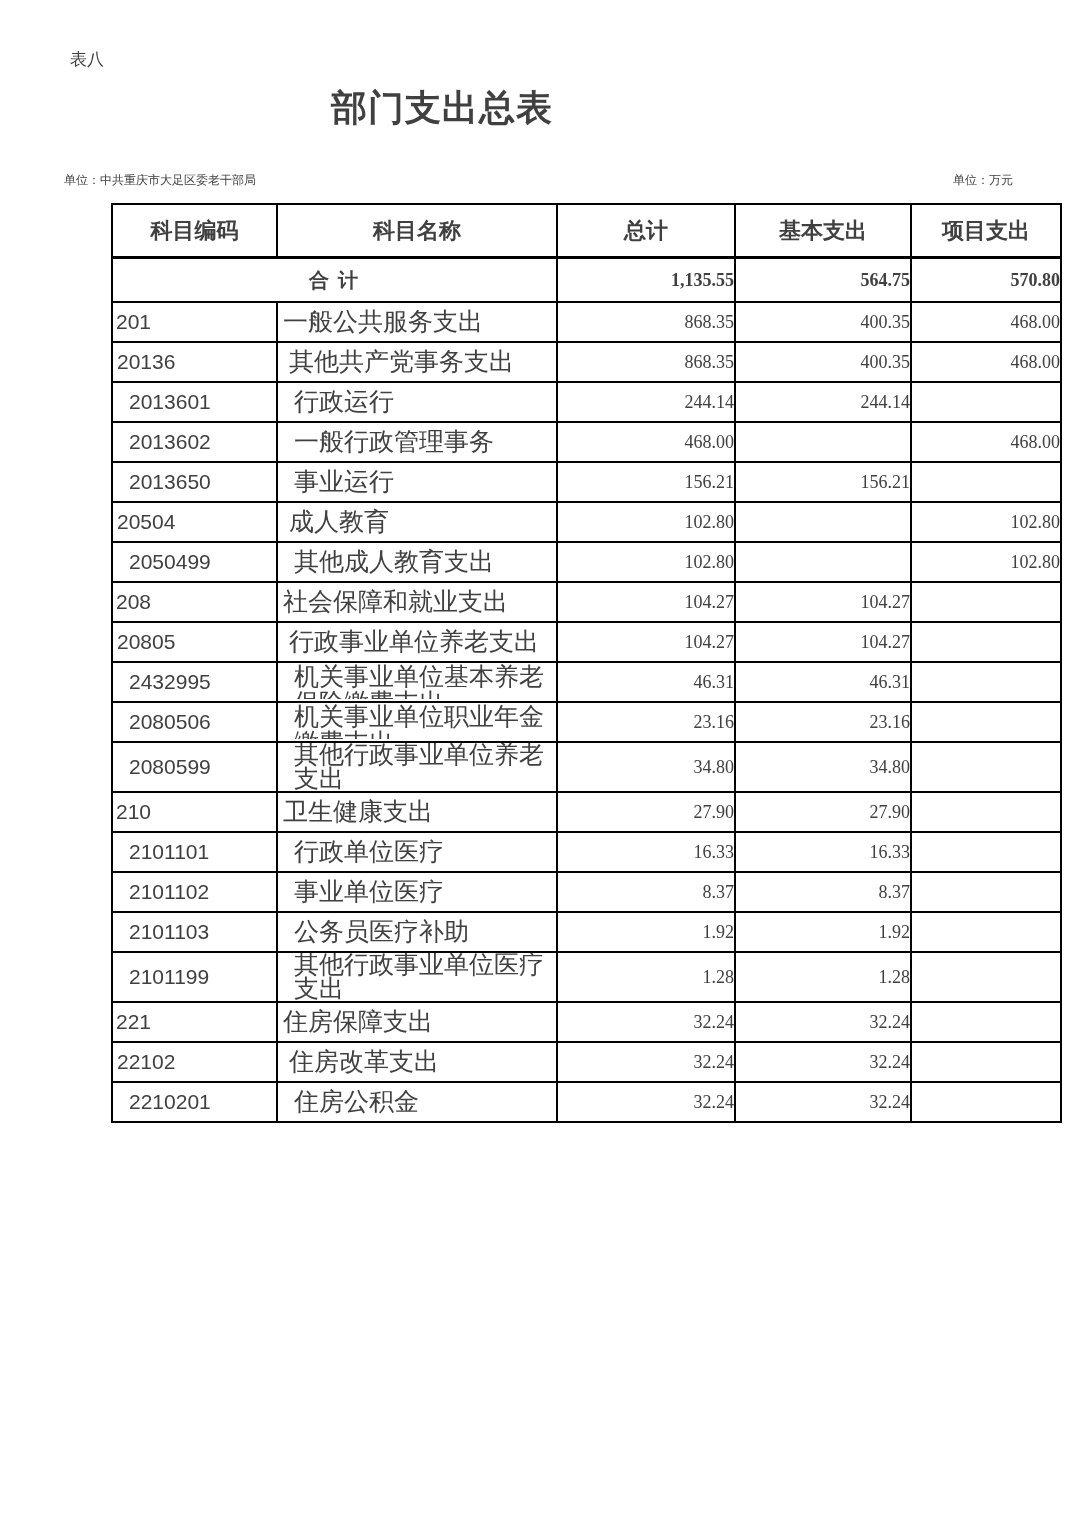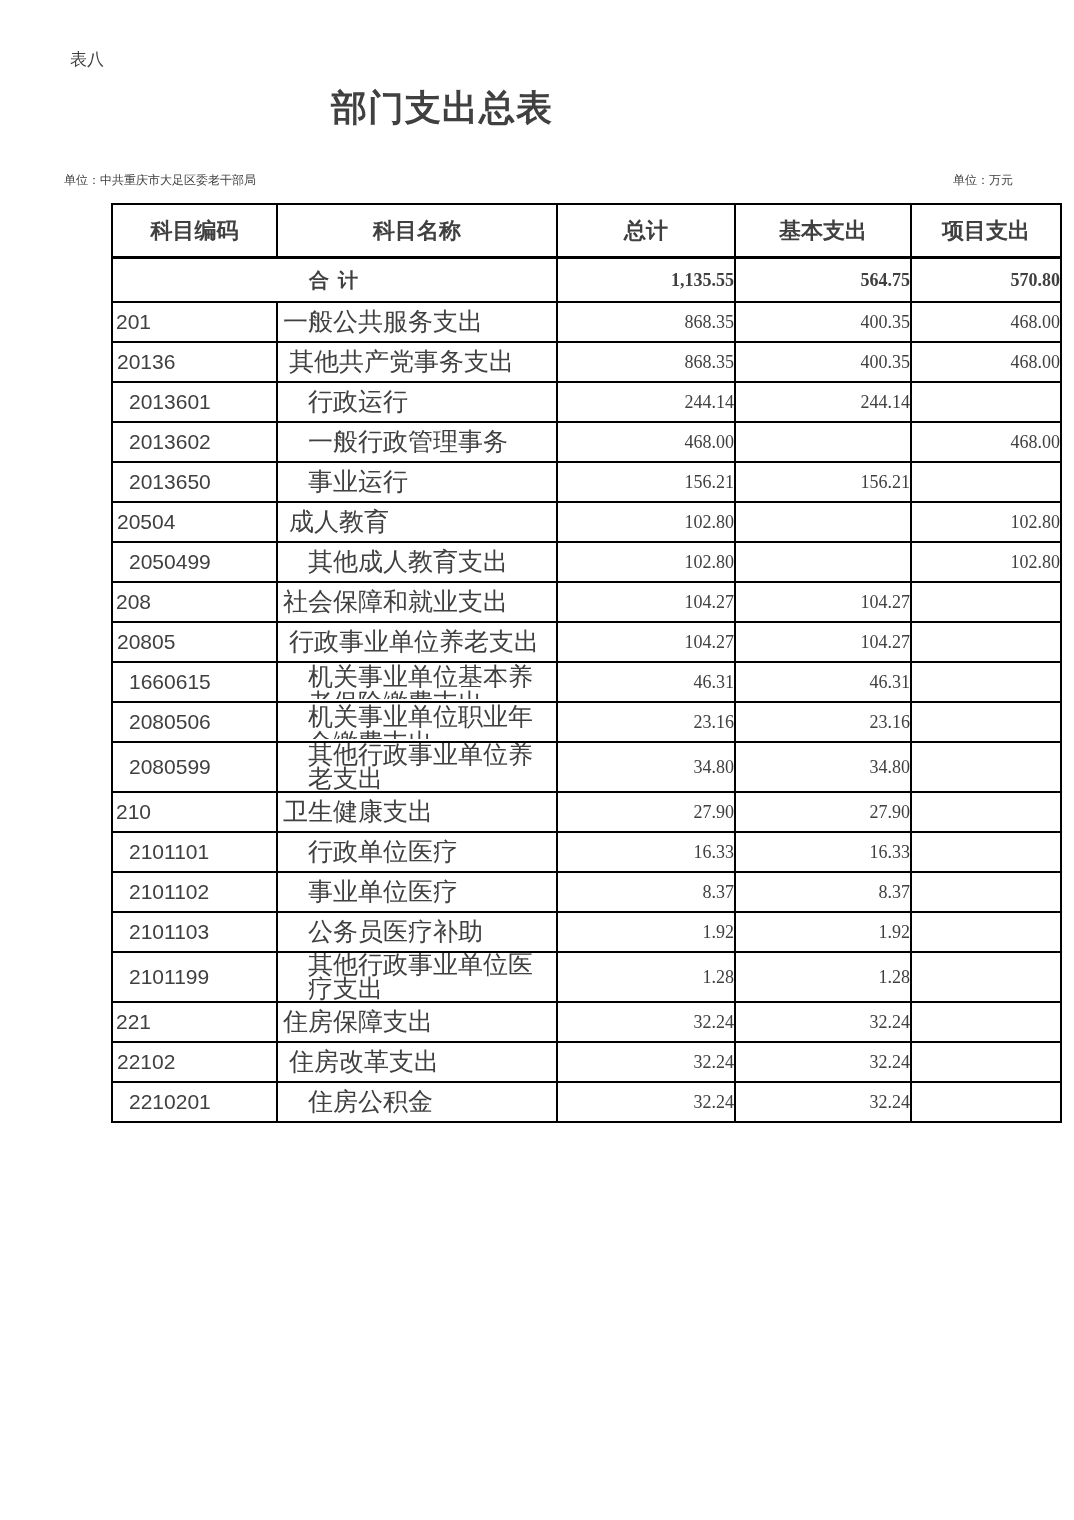--- a/index.html
+++ b/index.html
@@ -99,21 +99,21 @@
   }
   td.code.lvl1 { padding-left: 3px; }
   td.code.lvl2 { padding-left: 4px; }
   td.code.lvl3 { padding-left: 16px; }
   td.name {
     font-size: 25px;
     vertical-align: middle;
   }
   td.name.lvl1 .name-inner { padding-left: 5px; }
   td.name.lvl2 .name-inner { padding-left: 11px; }
-  td.name.lvl3 .name-inner { padding-left: 30px; }
+  td.name.lvl3 .name-inner { padding-left: 16px; }
   td.name .name-inner {
     line-height: 24px;
   }
   tr.wrap td.name { vertical-align: top; }
   tr.wrap td.name .name-inner {
     height: 35px;
     overflow: hidden;
     line-height: 26px;
     padding-top: 1px;
   }
@@ -231,21 +231,21 @@
         <tr class="data-row">
       <td class="code lvl2">20805</td>
       <td class="name lvl2">
         <div class="name-inner">行政事业单位养老支出</div>
       </td>
       <td class="num">104.27</td>
       <td class="num">104.27</td>
       <td class="num"></td>
     </tr>
         <tr class="data-row wrap">
-      <td class="code lvl3">1660615</td>
+      <td class="code lvl3">2432995</td>
       <td class="name lvl3">
         <div class="name-inner">机关事业单位基本养老保险缴费支出</div>
       </td>
       <td class="num">46.31</td>
       <td class="num">46.31</td>
       <td class="num"></td>
     </tr>
         <tr class="data-row wrap">
       <td class="code lvl3">2080506</td>
       <td class="name lvl3">

